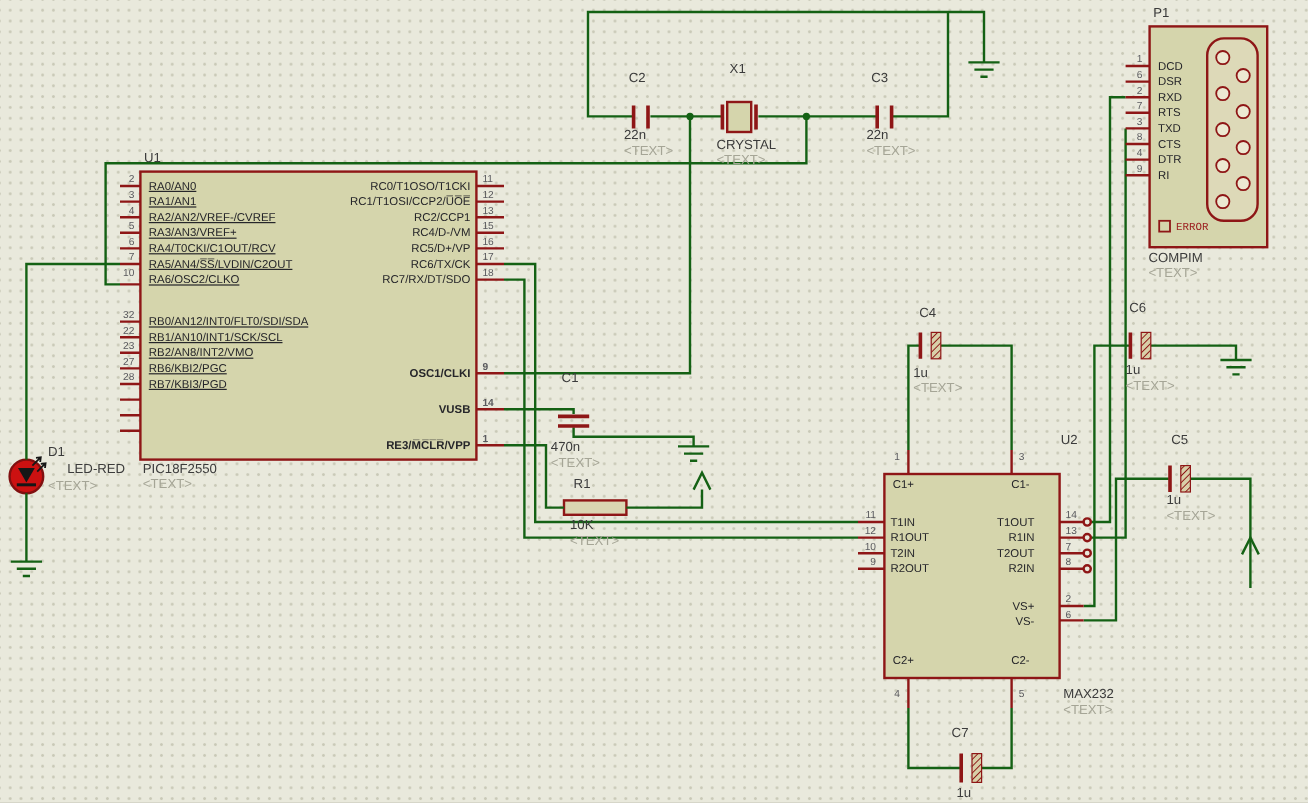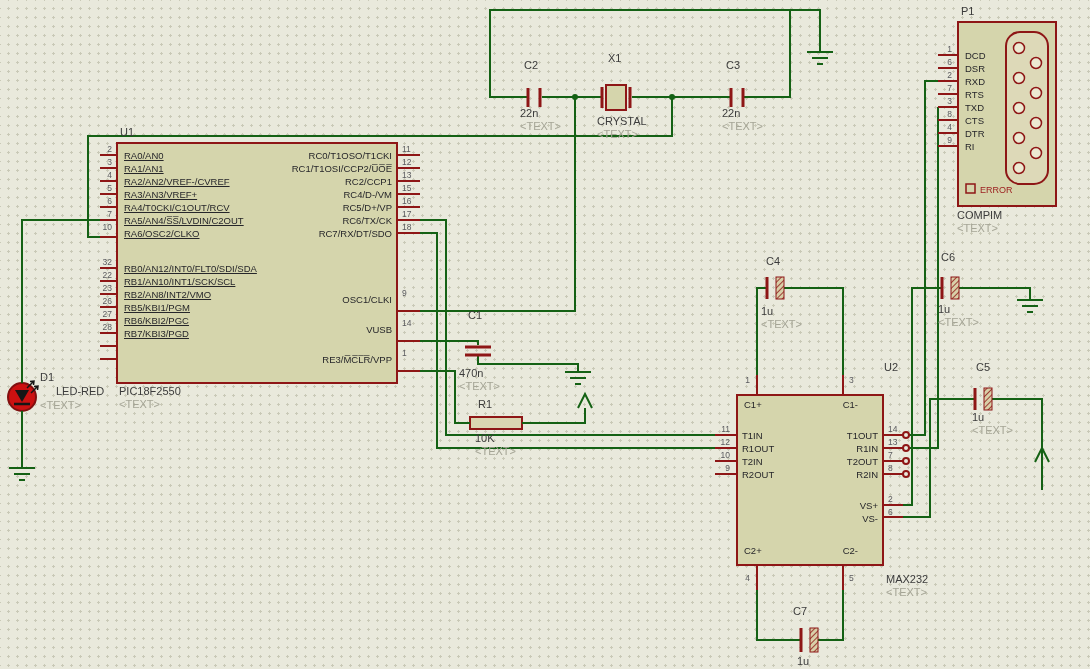--- a/index.html
+++ b/index.html
@@ -25,40 +25,40 @@
   
   .w{stroke:var(--wire);stroke-width:2;fill:none;}
   .mk{stroke:var(--comp);stroke-width:2;fill:none;}
   .mk3{stroke:var(--comp);stroke-width:3;fill:none;}
   .body{fill:var(--bodyfill);stroke:var(--comp);stroke-width:2;}
   .dot{fill:var(--wire);stroke:none;}
   .hatch{fill:url(#hatchpat);stroke:var(--comp);stroke-width:1;}
   
   .lbl{position:absolute;font-size:11px;color:var(--lbl);white-space:nowrap;line-height:12px;}
   .ph{color:var(--ph);}
-  .err{position:absolute;font-size:9px;color:#9c2020;line-height:10px;}
+  .err{position:absolute;font-size:9px;color:#9c2020;line-height:10px;font-family:Liberation Mono, monospace;}
   
   .pins{position:absolute;}
   .pinrow{position:relative;height:13px;}
   .pinrow .num{position:absolute;top:-6px;font-size:8.5px;line-height:12px;color:var(--pnum);white-space:nowrap;}
   .pinrow .nm{position:absolute;top:1px;font-size:9.5px;line-height:11px;color:var(--pname);white-space:nowrap;}
   .u1l{left:80px;top:149px;width:320px;}
   .u1l .num{left:0;width:32px;text-align:right;}
   .u1l .nm{left:44px;text-decoration:underline;}
   .u1lb{top:262px;}
   .u1r{left:200px;top:149px;width:220px;}
   .u1r .nm{right:28px;}
   .u1r .num{left:202px;}
-  .u1rb{top:293px;}
+  .u1rb{top:305px;font-weight:bold;}
   .u1rb .pinrow{height:30px;}
   .u2l{left:690px;top:429px;width:200px;}
   .u2l .num{left:0;width:40px;text-align:right;}
   .u2l .nm{left:52px;}
   .u2r{left:750px;top:429px;width:128px;}
-  .u2r .nm{right:0;text-align:right;}
+  .u2r .nm{right:16px;text-align:right;}
   .u2r .num{left:138px;}
   .u2r2{top:499px;}
   .p1p{left:924px;top:49px;width:100px;}
   .p1p .num{left:0;width:28px;text-align:right;}
   .p1p .nm{left:41px;}
   .small{position:absolute;font-size:9.5px;line-height:11px;color:var(--pname);white-space:nowrap;}
   .snum{position:absolute;font-size:8.5px;line-height:11px;color:var(--pnum);white-space:nowrap;}
   .tr{text-align:right;}
 </style>
 </head>
@@ -200,24 +200,20 @@
     </div>
       <div class="pinrow">
       <span class="num">22</span>
       <span class="nm">RB1/AN10/INT1/SCK/SCL</span>
     </div>
       <div class="pinrow">
       <span class="num">23</span>
       <span class="nm">RB2/AN8/INT2/VMO</span>
     </div>
       <div class="pinrow">
-      <span class="num">26</span>
-      <span class="nm">RB5/KBI1/PGM</span>
-    </div>
-      <div class="pinrow">
       <span class="num">27</span>
       <span class="nm">RB6/KBI2/PGC</span>
     </div>
       <div class="pinrow">
       <span class="num">28</span>
       <span class="nm">RB7/KBI3/PGD</span>
     </div>
     </div>
   <div class="pins u1r">
       <div class="pinrow">

